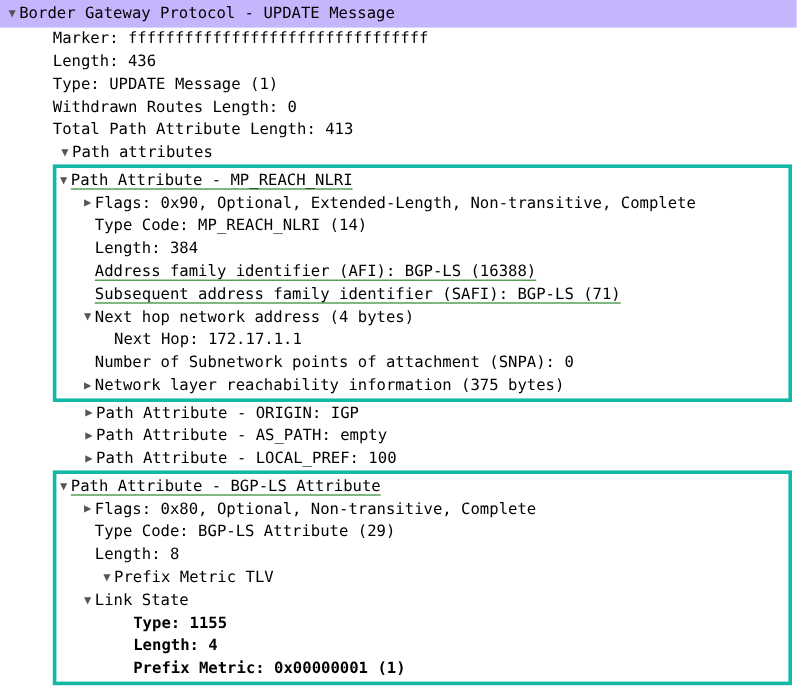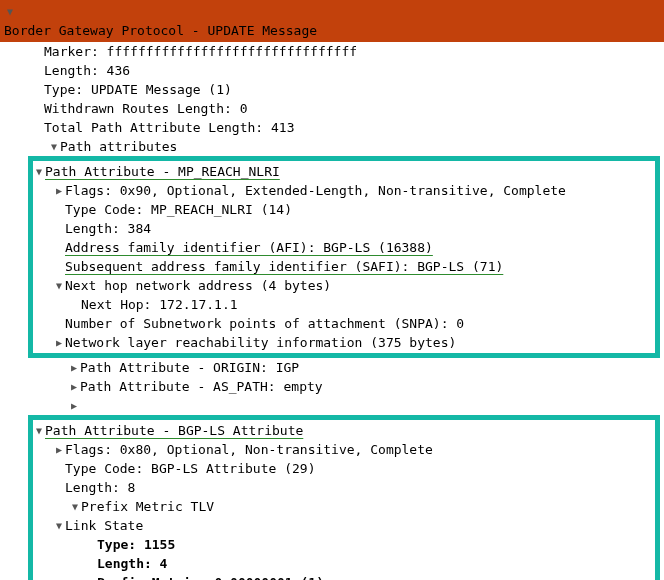--- a/index.html
+++ b/index.html
@@ -7,25 +7,24 @@
     font-family: "DejaVu Sans Mono", "Liberation Mono", "Courier New", monospace;
     font-size: 13px;
     line-height: 19px;
     color: #000;
     background: #fff;
     width: 664px;
     height: 580px;
     overflow: hidden;
   }
   .header-bar {
-    background: #c2410c;
+    background: #c4b5fd;
     padding: 2px 4px;
     display: flex;
     align-items: center;
-    flex-direction: column;
   }
   .row {
     display: flex;
     align-items: flex-start;
     white-space: pre;
   }
   .toggle {
     display: inline-block;
     width: 12px;
     text-align: center;
@@ -39,22 +38,22 @@
   .ind-1 { padding-left: 44px; }
   .ind-1t { padding-left: 48px; }
   .ind-2t { padding-left: 68px; }
   .ind-3  { padding-left: 76px; }
   .ind-3t { padding-left: 64px; }
   .ind-4  { padding-left: 92px; }
   .ind-4t { padding-left: 80px; }
   .ind-5  { padding-left: 108px; }
   .underline { text-decoration: underline; text-decoration-color: #2e8b2e; text-underline-offset: 3px; }
   .green-box {
-    border: 5px solid #14b8a6;
-    margin-left: 28px;
+    border: 3px solid #14b8a6;
+    margin-left: 44px;
     margin-right: 4px;
     padding: 1px 0;
   }
   .green-box .ind-2t { padding-left: 0px; }
   .green-box .ind-3  { padding-left: 32px; }
   .green-box .ind-3t { padding-left: 20px; }
   .green-box .ind-4  { padding-left: 48px; }
   .green-box .ind-4t { padding-left: 36px; }
   .green-box .ind-5  { padding-left: 64px; font-weight: bold; }
 </style>
@@ -105,20 +104,21 @@
 <div class="row ind-2t">
   <span class="toggle toggle-closed"></span>
   <span>Path Attribute - ORIGIN: IGP</span>
 </div>
 <div class="row ind-2t">
   <span class="toggle toggle-closed"></span>
   <span>Path Attribute - AS_PATH: empty</span>
 </div>
 <div class="row ind-2t">
   <span class="toggle toggle-closed"></span>
+  <span>Path Attribute - LOCAL_PREF: 100</span>
 </div>
 
 <div class="green-box">
   <div class="row ind-2t">
     <span class="toggle toggle-open"></span>
     <span class="underline">Path Attribute - BGP-LS Attribute</span>
   </div>
   <div class="row ind-3t">
     <span class="toggle toggle-closed"></span>
     <span>Flags: 0x80, Optional, Non-transitive, Complete</span>

